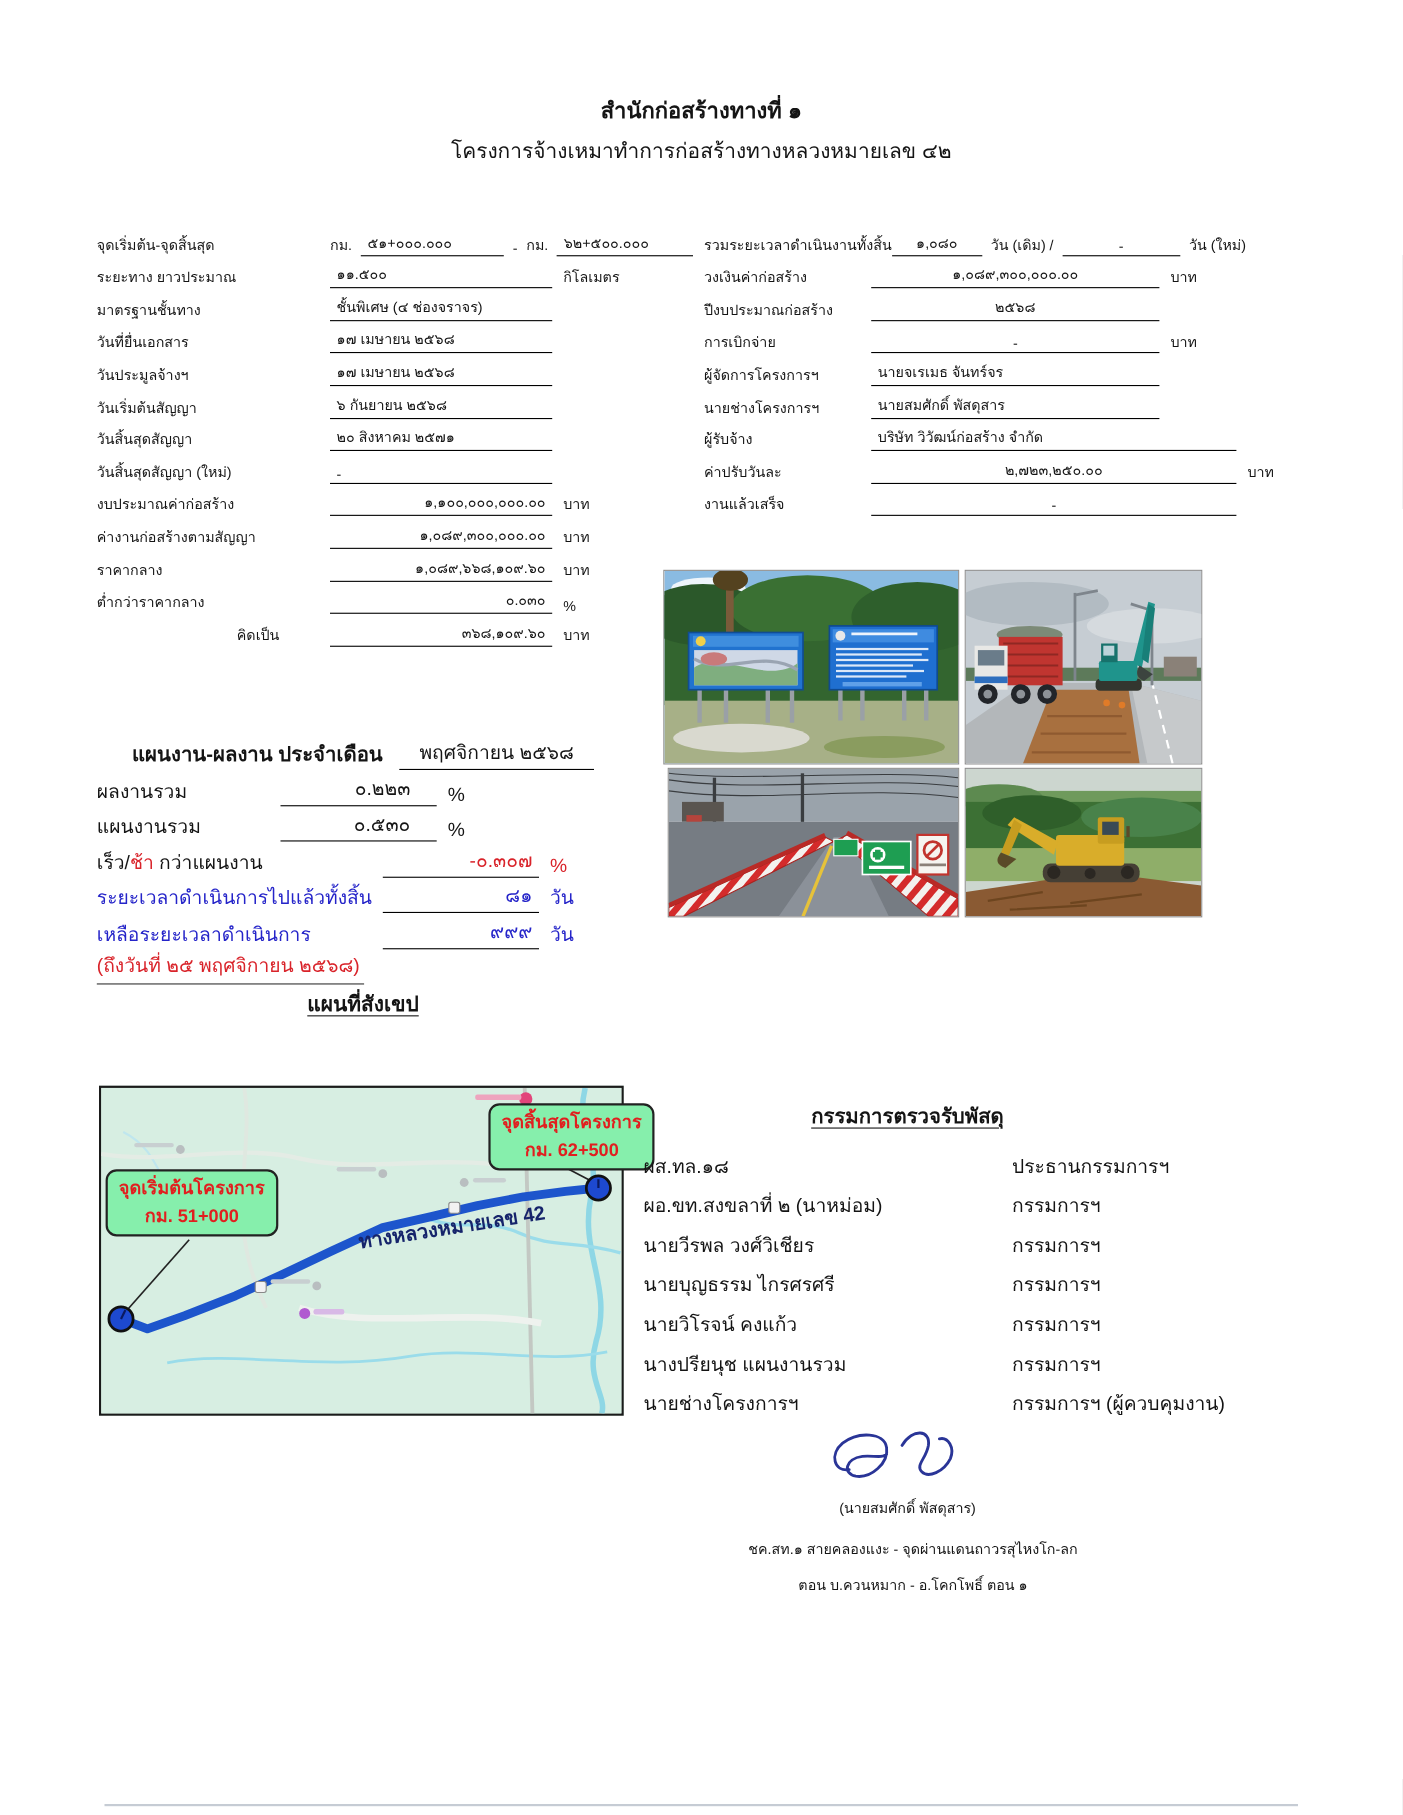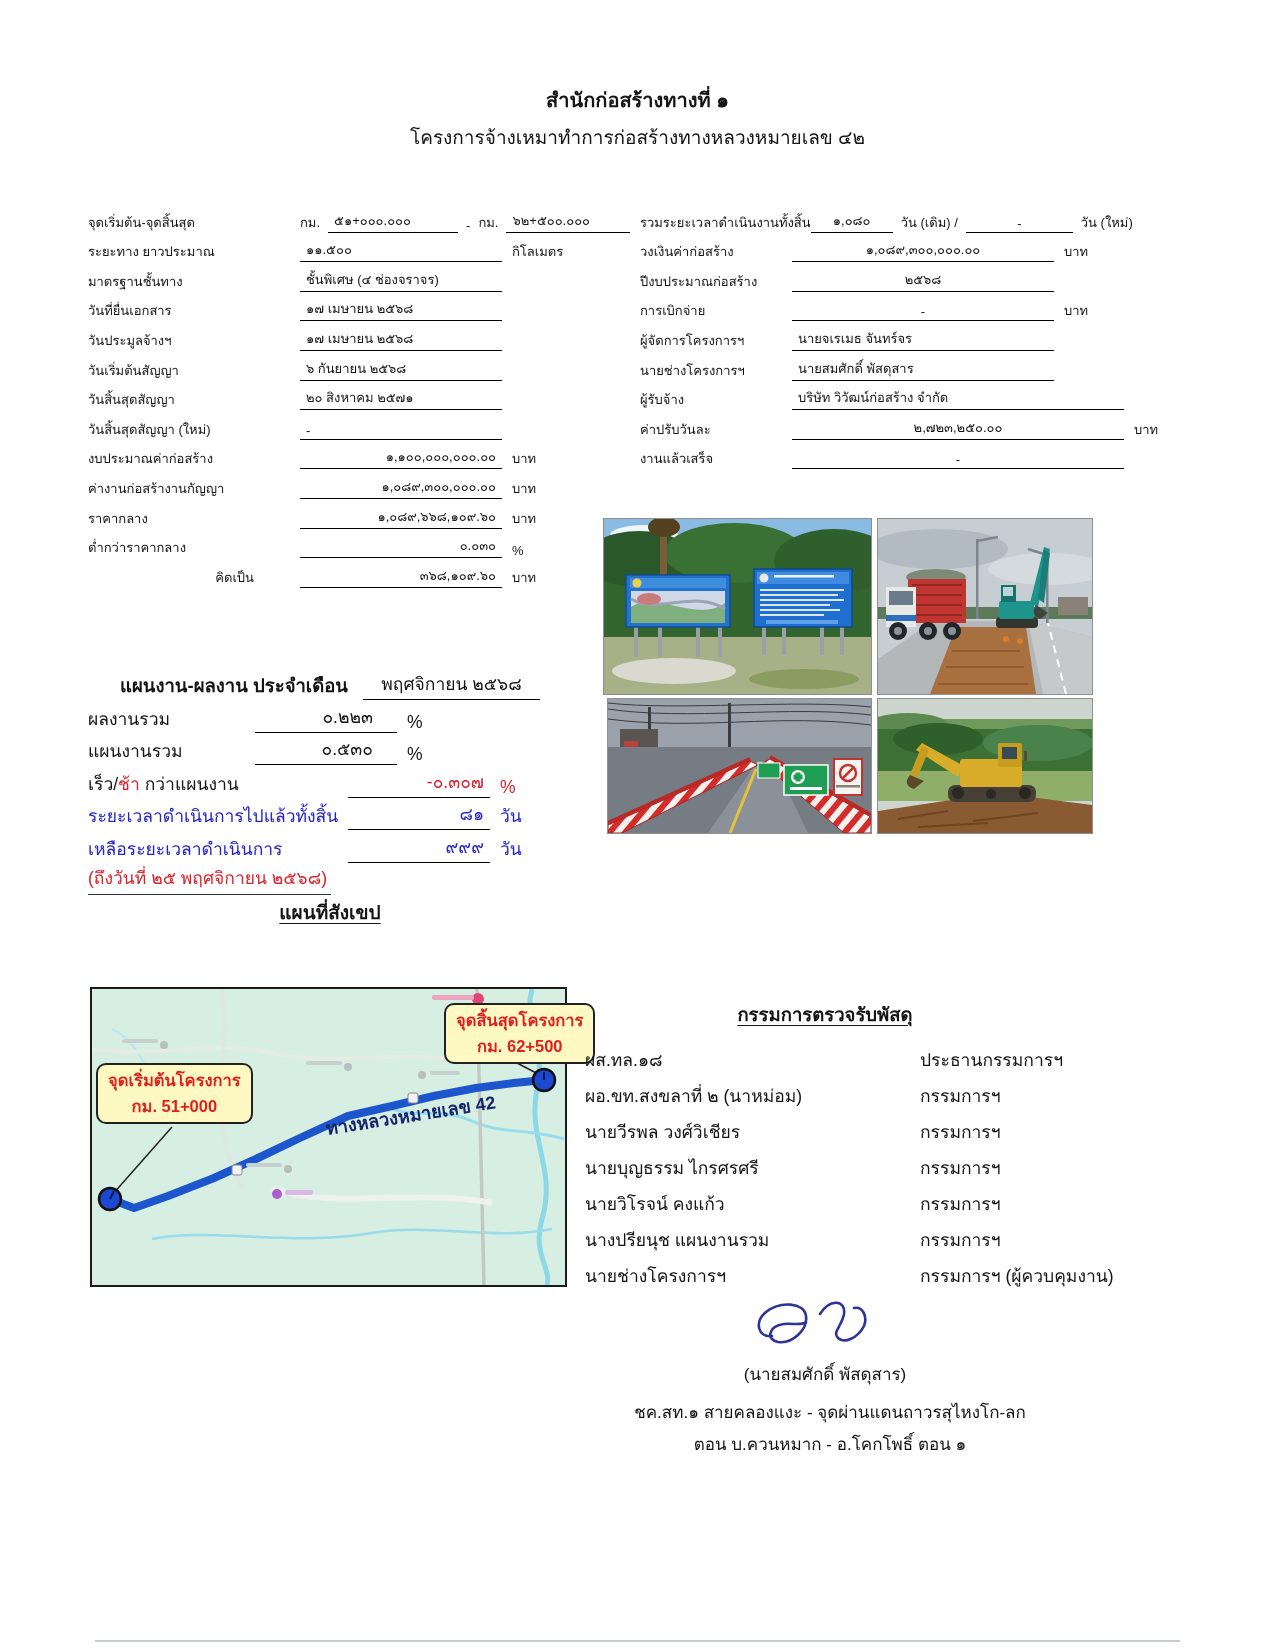--- a/index.html
+++ b/index.html
@@ -38,30 +38,30 @@
   .red{color:#d9232a;}
   .blue{color:#2524c9;}
   .pnote{border-bottom:1.5px solid #333;display:inline-block;padding:0 4px 2px 0;}
   
   .sechead{font-weight:bold;font-size:19px;text-align:center;text-decoration:underline;text-underline-offset:4px;}
   
   .photo{border:1px solid #8f8f8f;box-sizing:border-box;}
   .photo svg{display:block;}
   
   .mapbox{border:2px solid #1b1b1b;box-sizing:border-box;background:#d7eee2;}
-  .callout{position:absolute;background:#fef9c3;border:2px solid #222;border-radius:10px;
+  .callout{position:absolute;background:#86efac;border:2px solid #222;border-radius:10px;
            color:#e11f1f;font-weight:bold;text-align:center;font-size:16.5px;line-height:1.55;
            padding:3px 10px;white-space:nowrap;}
   
   .crow{display:flex;align-items:flex-end;height:36px;font-size:17.5px;white-space:nowrap;}
   .cname{flex:1;}
   .crole{width:235px;flex-shrink:0;}
   
   .scanline{height:2px;background:#c6ccd4;}
-  .sigcap{text-align:center;font-size:17px;white-space:nowrap;}
+  .sigcap{text-align:center;font-size:13px;white-space:nowrap;}
 </style>
 </head>
 <body>
 
 <div class="page">
 
   <div class="abs hdr title">สำนักก่อสร้างทางที่ ๑</div>
   <div class="abs hdr sub1">โครงการจ้างเหมาทำการก่อสร้างทางหลวงหมายเลข ๔๒</div>
 
   <div class="abs fcol col-left" style="left:88px;top:203px;width:550px;">
@@ -107,21 +107,21 @@
       <span class="flabel">วันสิ้นสุดสัญญา  (ใหม่)</span>
       <span class="ffield"><span>-</span></span>
       <span class="funit"></span>
     </div>
     <div class="frow">
       <span class="flabel">งบประมาณค่าก่อสร้าง</span>
       <span class="ffield v-right"><span>๑,๑๐๐,๐๐๐,๐๐๐.๐๐</span></span>
       <span class="funit">บาท</span>
     </div>
     <div class="frow">
-      <span class="flabel">ค่างานก่อสร้างานกัญญา</span>
+      <span class="flabel">ค่างานก่อสร้างตามสัญญา</span>
       <span class="ffield v-right"><span>๑,๐๘๙,๓๐๐,๐๐๐.๐๐</span></span>
       <span class="funit">บาท</span>
     </div>
     <div class="frow">
       <span class="flabel">ราคากลาง</span>
       <span class="ffield v-right"><span>๑,๐๘๙,๖๖๘,๑๐๙.๖๐</span></span>
       <span class="funit">บาท</span>
     </div>
     <div class="frow">
       <span class="flabel">ต่ำกว่าราคากลาง</span>

